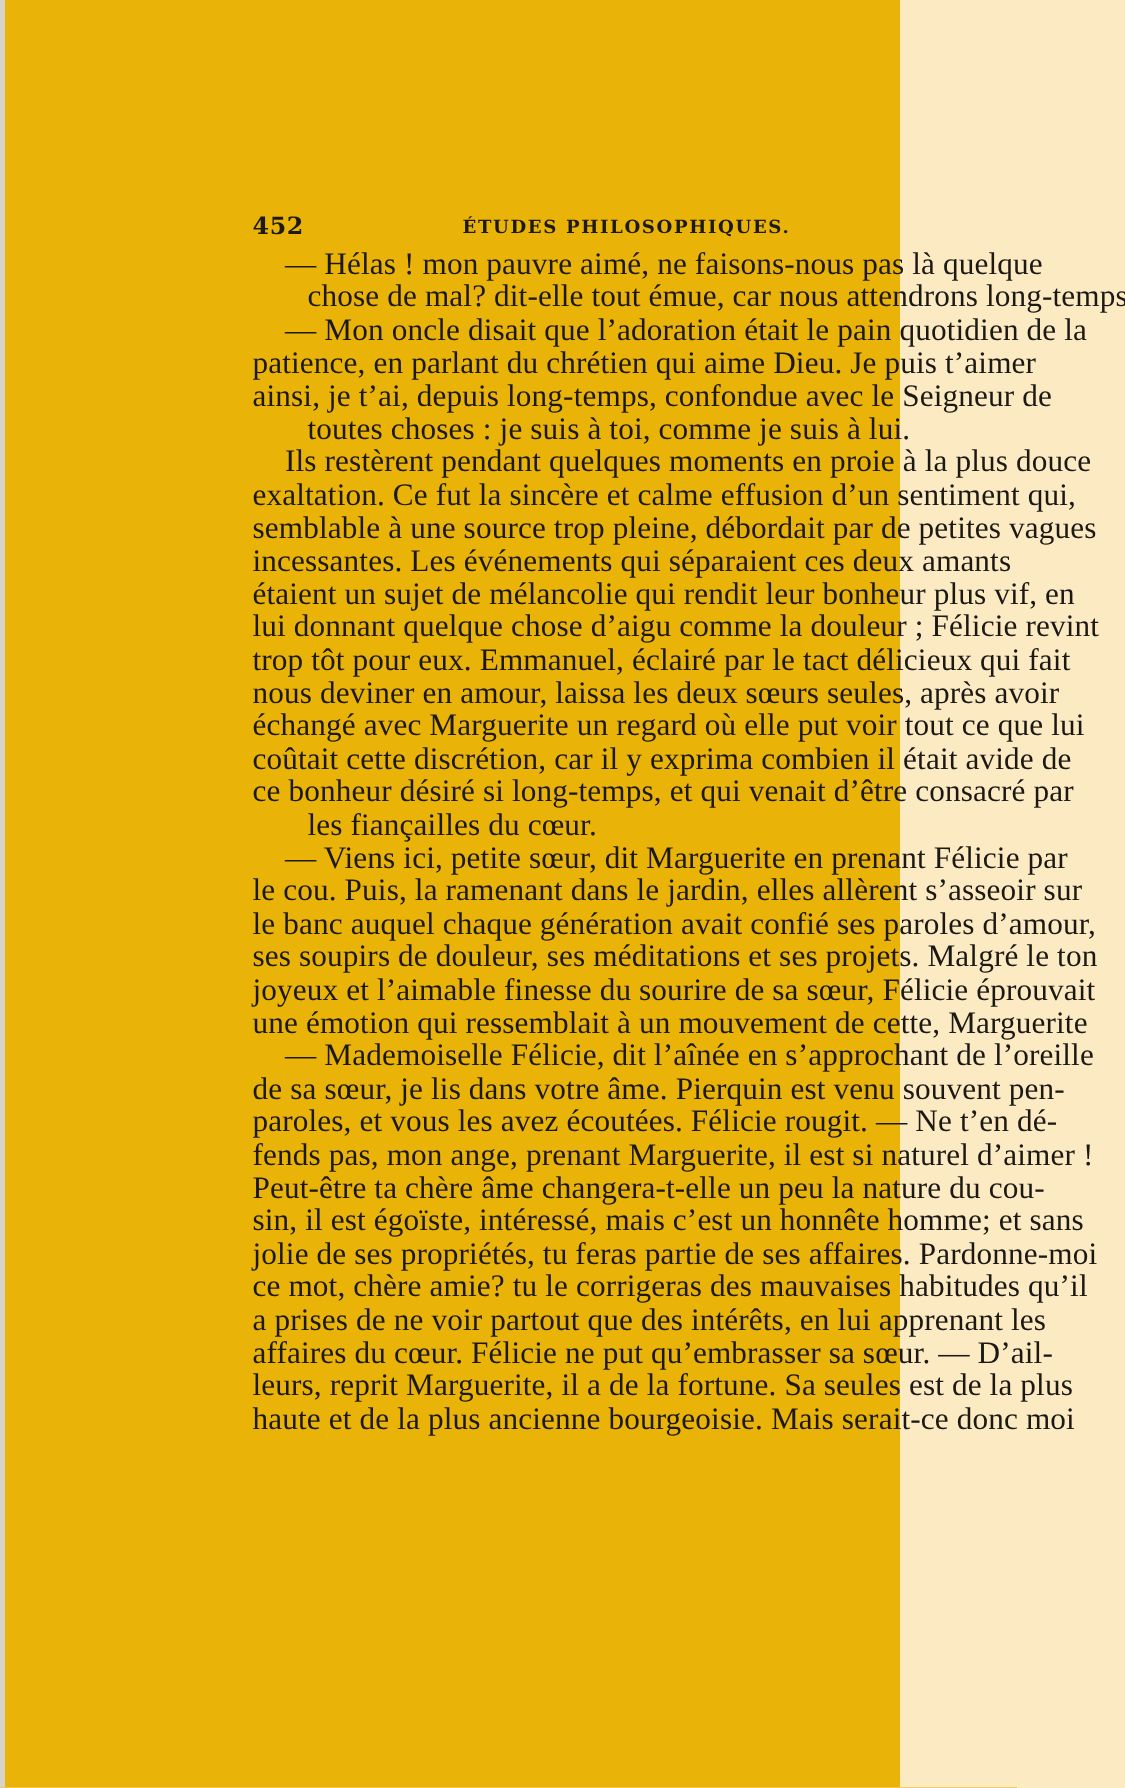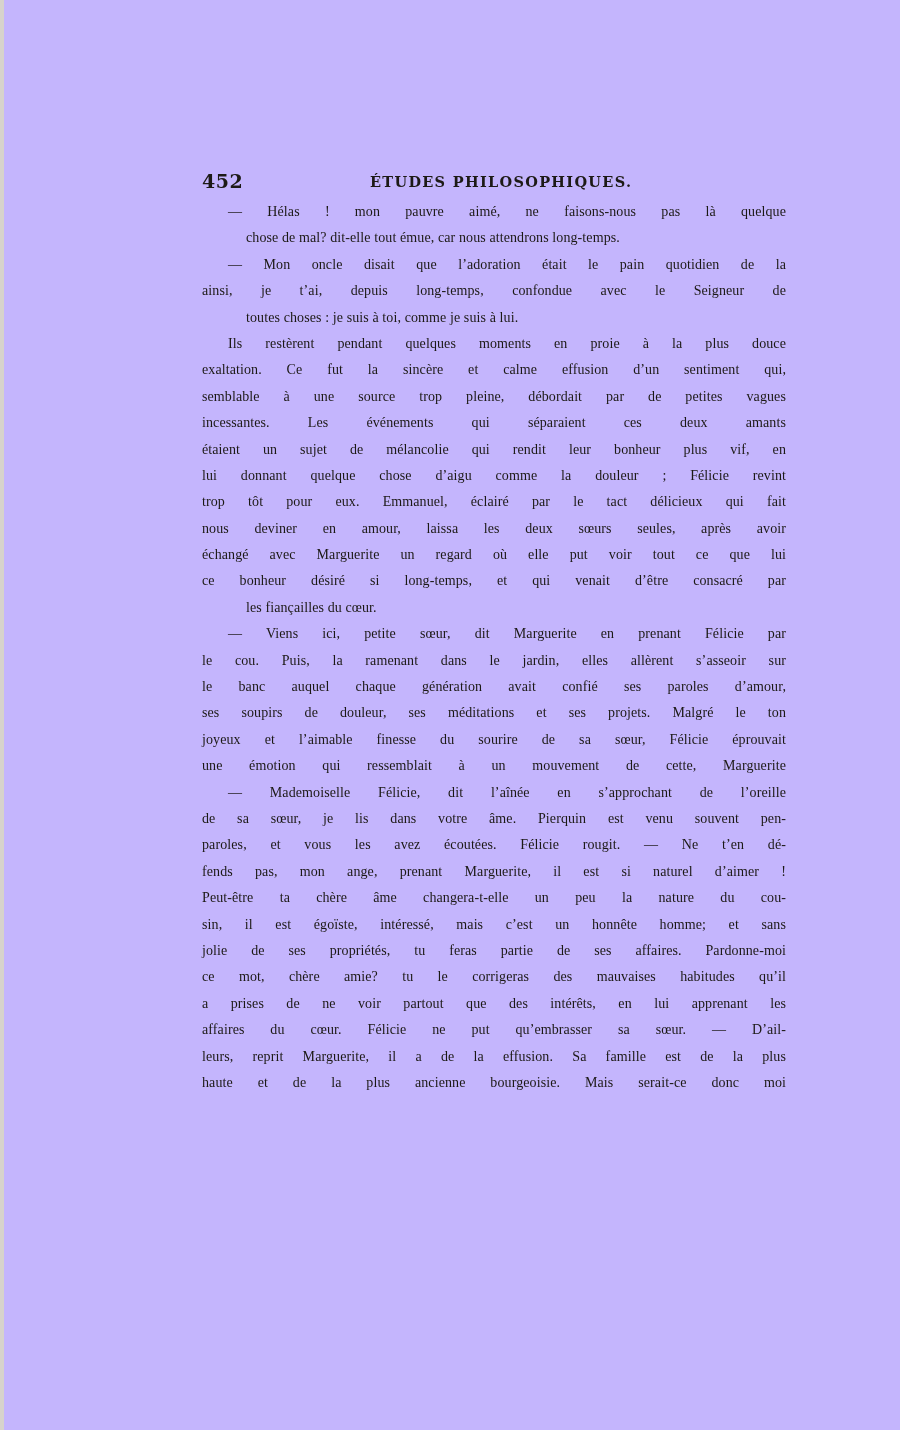--- a/index.html
+++ b/index.html
@@ -4,43 +4,43 @@
 <style>
   html, body { margin: 0; padding: 0; }
   body {
     width: 900px; height: 1430px;
     background: #fbeac2;
     position: relative;
     overflow: hidden;
   }
   .page {
     position: absolute; left: 0; top: 0;
-    width: 900px; height: 1430px;
-    background: #c4b5fd;
+    width: 720px; height: 1430px;
+    background: #eab308;
     box-shadow: inset 4px 0 0 #d7d3cc;
   }
   .header {
     position: absolute; left: 202px; top: 170px;
     width: 584px; height: 24px;
     font-family: "DejaVu Serif", serif;
     color: #1d1a16;
   }
   .page-number {
     position: absolute; left: 0; top: 0;
     font-size: 19px; font-weight: bold; letter-spacing: 0.5px;
   }
   .running-title {
     position: absolute; left: 168px; top: 3px;
     font-size: 14.5px; font-weight: bold; letter-spacing: 1.3px;
   }
   .body-text {
     position: absolute; left: 202px; top: 199px;
     width: 584px;
     font-family: "Liberation Serif", serif;
-    font-size: 14px;
+    font-size: 25px;
     line-height: 26.4px;
     color: #1c1915;
     letter-spacing: 0.1px;
   }
   .line {
     display: block;
     height: 26.4px;
     white-space: nowrap;
     text-align: justify;
     text-align-last: justify;
@@ -53,45 +53,47 @@
 
 <div class="page">
   <div class="header">
     <span class="page-number">452</span>
     <span class="running-title">ÉTUDES PHILOSOPHIQUES.</span>
   </div>
   <div class="body-text" id="body-text">
       <span class="line indent">— Hélas ! mon pauvre aimé, ne faisons-nous pas là quelque</span>
       <span class="line last">chose de mal? dit-elle tout émue, car nous attendrons long-temps.</span>
       <span class="line indent">— Mon oncle disait que l’adoration était le pain quotidien de la</span>
+      <span class="line">patience, en parlant du chrétien qui aime Dieu. Je puis t’aimer</span>
       <span class="line">ainsi, je t’ai, depuis long-temps, confondue avec le Seigneur de</span>
       <span class="line last">toutes choses : je suis à toi, comme je suis à lui.</span>
       <span class="line indent">Ils restèrent pendant quelques moments en proie à la plus douce</span>
       <span class="line">exaltation. Ce fut la sincère et calme effusion d’un sentiment qui,</span>
       <span class="line">semblable à une source trop pleine, débordait par de petites vagues</span>
       <span class="line">incessantes. Les événements qui séparaient ces deux amants</span>
       <span class="line">étaient un sujet de mélancolie qui rendit leur bonheur plus vif, en</span>
       <span class="line">lui donnant quelque chose d’aigu comme la douleur ; Félicie revint</span>
       <span class="line">trop tôt pour eux. Emmanuel, éclairé par le tact délicieux qui fait</span>
       <span class="line">nous deviner en amour, laissa les deux sœurs seules, après avoir</span>
       <span class="line">échangé avec Marguerite un regard où elle put voir tout ce que lui</span>
+      <span class="line">coûtait cette discrétion, car il y exprima combien il était avide de</span>
       <span class="line">ce bonheur désiré si long-temps, et qui venait d’être consacré par</span>
       <span class="line last">les fiançailles du cœur.</span>
       <span class="line indent">— Viens ici, petite sœur, dit Marguerite en prenant Félicie par</span>
       <span class="line">le cou. Puis, la ramenant dans le jardin, elles allèrent s’asseoir sur</span>
       <span class="line">le banc auquel chaque génération avait confié ses paroles d’amour,</span>
       <span class="line">ses soupirs de douleur, ses méditations et ses projets. Malgré le ton</span>
       <span class="line">joyeux et l’aimable finesse du sourire de sa sœur, Félicie éprouvait</span>
       <span class="line">une émotion qui ressemblait à un mouvement de cette, Marguerite</span>
       <span class="line indent">— Mademoiselle Félicie, dit l’aînée en s’approchant de l’oreille</span>
       <span class="line">de sa sœur, je lis dans votre âme. Pierquin est venu souvent pen-</span>
       <span class="line">paroles, et vous les avez écoutées. Félicie rougit. — Ne t’en dé-</span>
       <span class="line">fends pas, mon ange, prenant Marguerite, il est si naturel d’aimer !</span>
       <span class="line">Peut-être ta chère âme changera-t-elle un peu la nature du cou-</span>
       <span class="line">sin, il est égoïste, intéressé, mais c’est un honnête homme; et sans</span>
       <span class="line">jolie de ses propriétés, tu feras partie de ses affaires. Pardonne-moi</span>
       <span class="line">ce mot, chère amie? tu le corrigeras des mauvaises habitudes qu’il</span>
       <span class="line">a prises de ne voir partout que des intérêts, en lui apprenant les</span>
       <span class="line">affaires du cœur. Félicie ne put qu’embrasser sa sœur. — D’ail-</span>
-      <span class="line">leurs, reprit Marguerite, il a de la effusion. Sa famille est de la plus</span>
+      <span class="line">leurs, reprit Marguerite, il a de la fortune. Sa seules est de la plus</span>
       <span class="line">haute et de la plus ancienne bourgeoisie. Mais serait-ce donc moi</span>
     </div>
 </div>
 
 </body></html>

